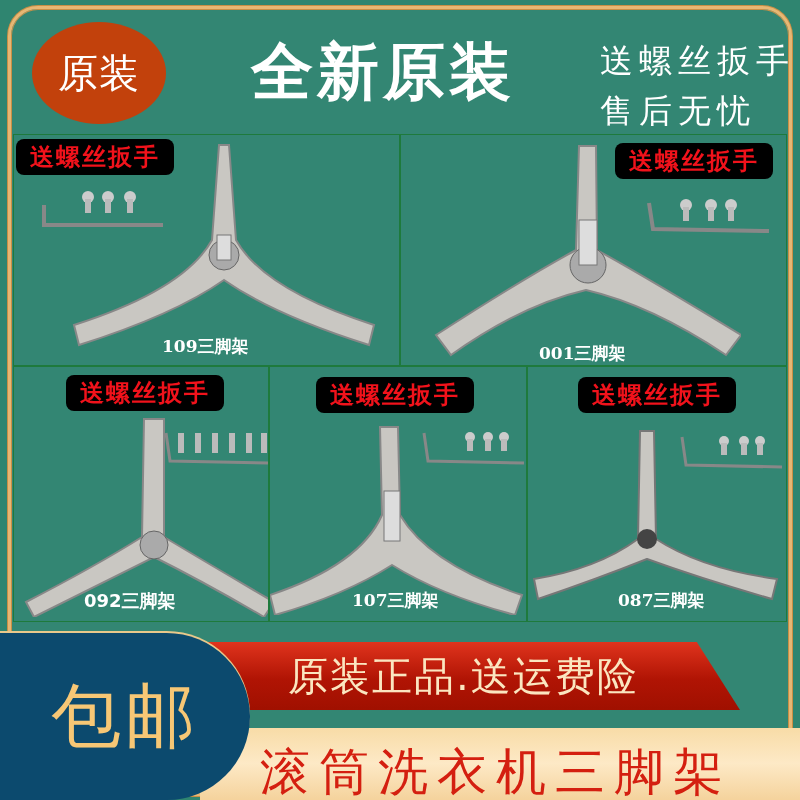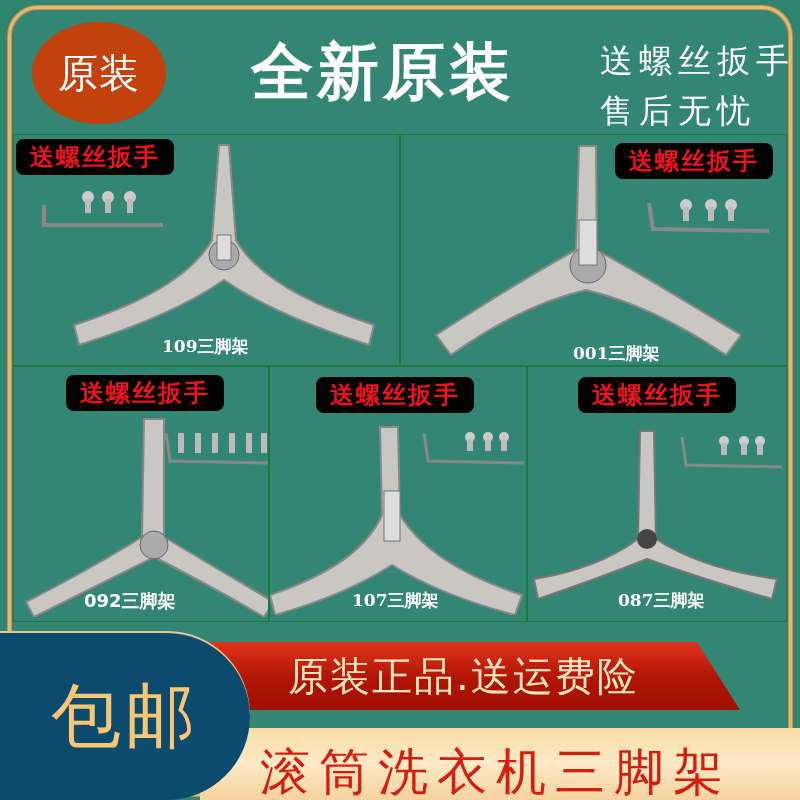--- a/index.html
+++ b/index.html
@@ -100,21 +100,21 @@
       <circle cx="70" cy="10" r="6" fill="#ccc"></circle>
         <rect x="67" y="12" width="6" height="14" fill="#bbb"></rect>
       <circle cx="90" cy="10" r="6" fill="#ccc"></circle>
         <rect x="87" y="12" width="6" height="14" fill="#bbb"></rect>
     </svg>
     <svg class="part" style="left:20px;top:5px;" width="320" height="220">
       <path d="M158 6 L175 6 L176 110 Q230 140 320 195 L305 215 Q230 165 165 150 Q100 165 30 215 L15 195 Q100 140 155 110 Z" fill="#c9c7c2" stroke="#888" stroke-width="2"></path>
       <circle cx="167" cy="125" r="18" fill="#aaa" stroke="#666"></circle>
       <rect x="158" y="80" width="18" height="45" fill="#ddd" stroke="#777"></rect>
     </svg>
-    <div class="model" style="left:138px;top:207px;margin-left:34px;">001三脚架</div>
+    <div class="model" style="left:138px;top:207px;">001三脚架</div>
   </div>
 
   <div class="cell" style="left:0;top:232px;width:256px;height:256px;">
     <div class="gift" style="left:52px;top:8px;">送螺丝扳手</div>
     <svg class="tools" style="left:148px;top:62px;" width="110" height="44">
       <path d="M4 4 L8 32 L106 34" stroke="#888" stroke-width="3" fill="none"></path>
       <rect x="16" y="4" width="6" height="20" fill="#bbb"></rect>
         <rect x="33" y="4" width="6" height="20" fill="#bbb"></rect>
       <rect x="50" y="4" width="6" height="20" fill="#bbb"></rect>
         <rect x="67" y="4" width="6" height="20" fill="#bbb"></rect>

